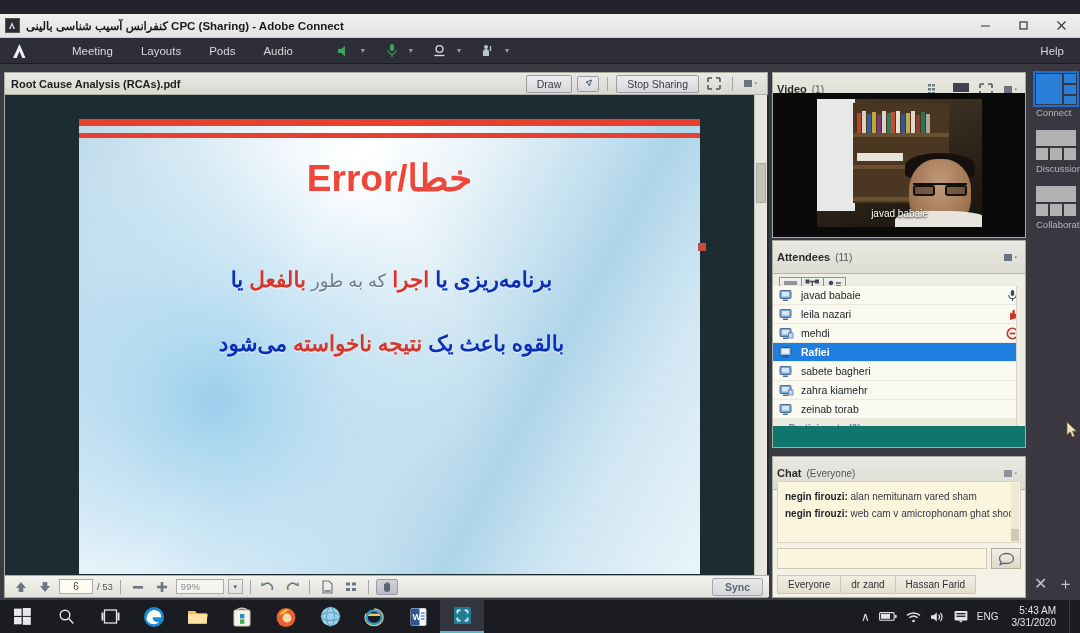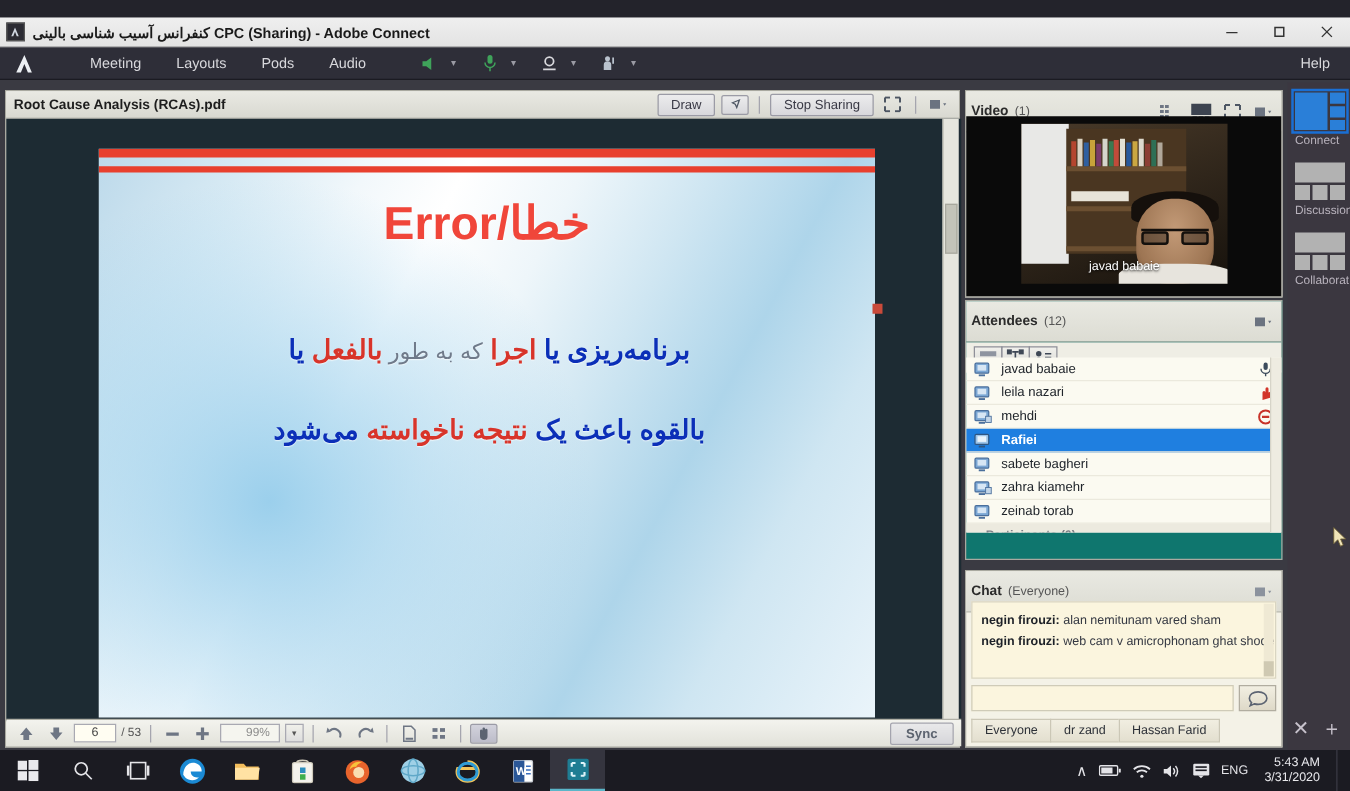--- a/index.html
+++ b/index.html
@@ -127,21 +127,21 @@
     border-top: 1px solid #b0b0a6;
     display: flex; align-items: center; padding: 0 6px; gap: 4px;
   }
   .pg-input {
     width: 34px; height: 15px; border: 1px solid #a9a9b2; background: #fffdf2;
     font-size: 10px; text-align: center; color: #444; line-height: 13px;
   }
   .pg-total { font-size: 9.5px; color: #555; }
   .zoom-box {
     width: 48px; height: 15px; border: 1px solid #a9a9b2; background: #f5f5ef;
-    font-size: 9.5px; color: #8b8b8b; line-height: 13px; padding-left: 20px;
+    font-size: 9.5px; color: #8b8b8b; line-height: 13px; padding-left: 4px;
   }
   .zoom-caret {
     width: 15px; height: 15px; border: 1px solid #a9a9b2;
     background: linear-gradient(to bottom,#f0f0ea,#dedede);
     font-size: 7px; color: #555; display: flex; align-items: center; justify-content: center;
   }
   .sync-btn {
     margin-left: auto; font-size: 10.5px; color: #5d6470;
     border: 1px solid #a4a4ae; border-radius: 2px; padding: 2px 12px;
     background: linear-gradient(to bottom,#e9e9ea,#d6d6da);
@@ -578,21 +578,21 @@
         </div>
         <div class="shirt"></div>
         <div class="video-name">javad babaie</div>
       </div>
     </div>
   </div>
 
   <div class="pod" id="attendees-pod">
     <div class="pod-head">
       <span class="pod-title">Attendees</span>
-      <span class="pod-sub">(12)</span>
+      <span class="pod-sub">(11)</span>
       <div class="pod-head-right">
         <div class="plain-ico">
           <svg width="16" height="11" viewBox="0 0 16 11">
               <rect x="1" y="2" width="8" height="7" fill="#6b7380"></rect>
               <path d="M11.5 4.5 L14 4.5 L12.75 6.5 Z" fill="#6b7380"></path>
             </svg>
         </div>
       </div>
     </div>
 

